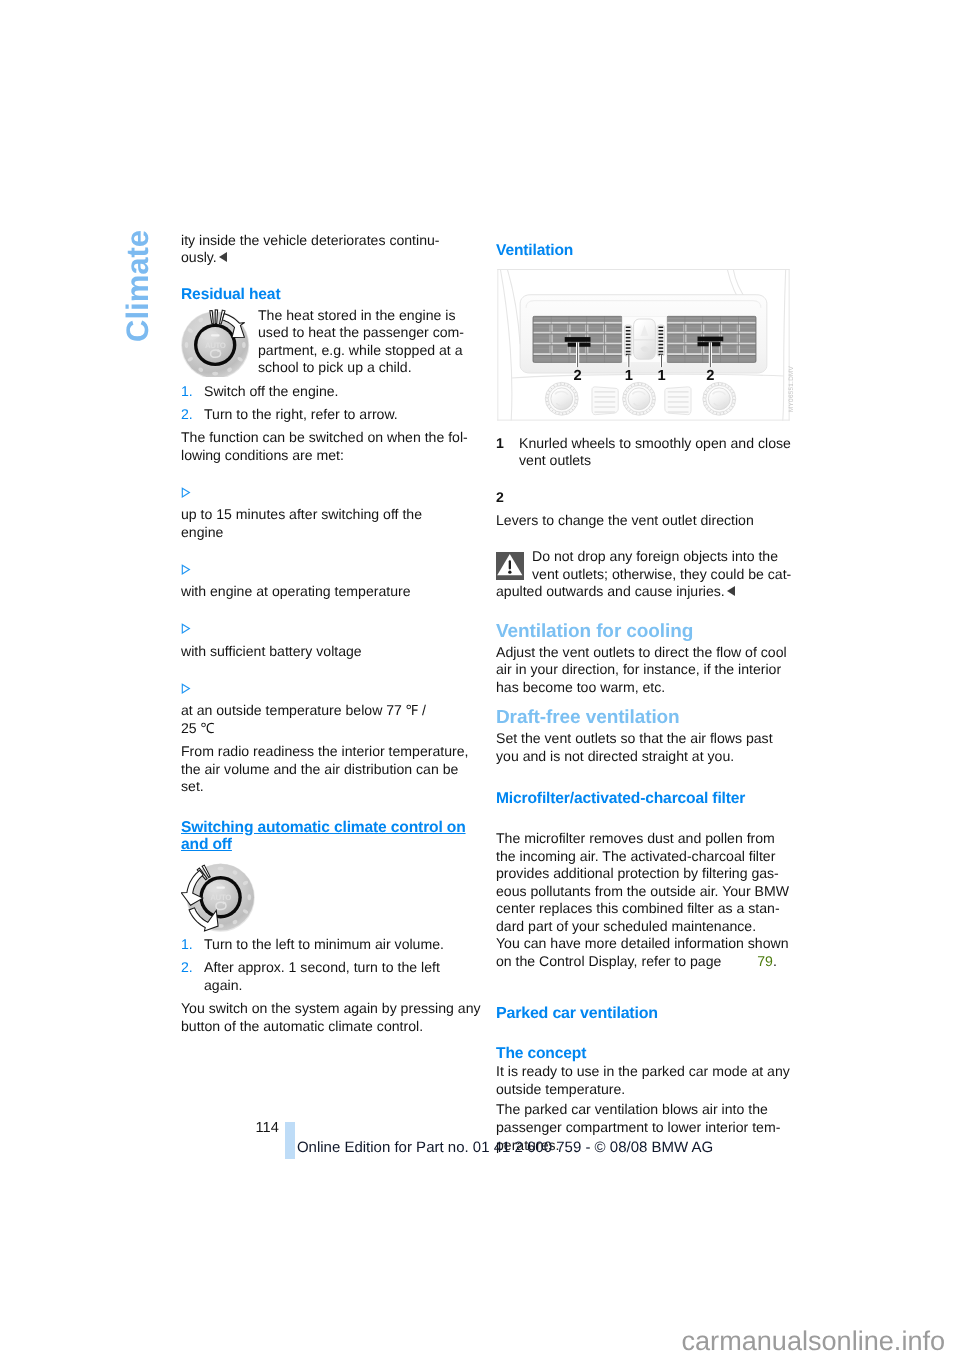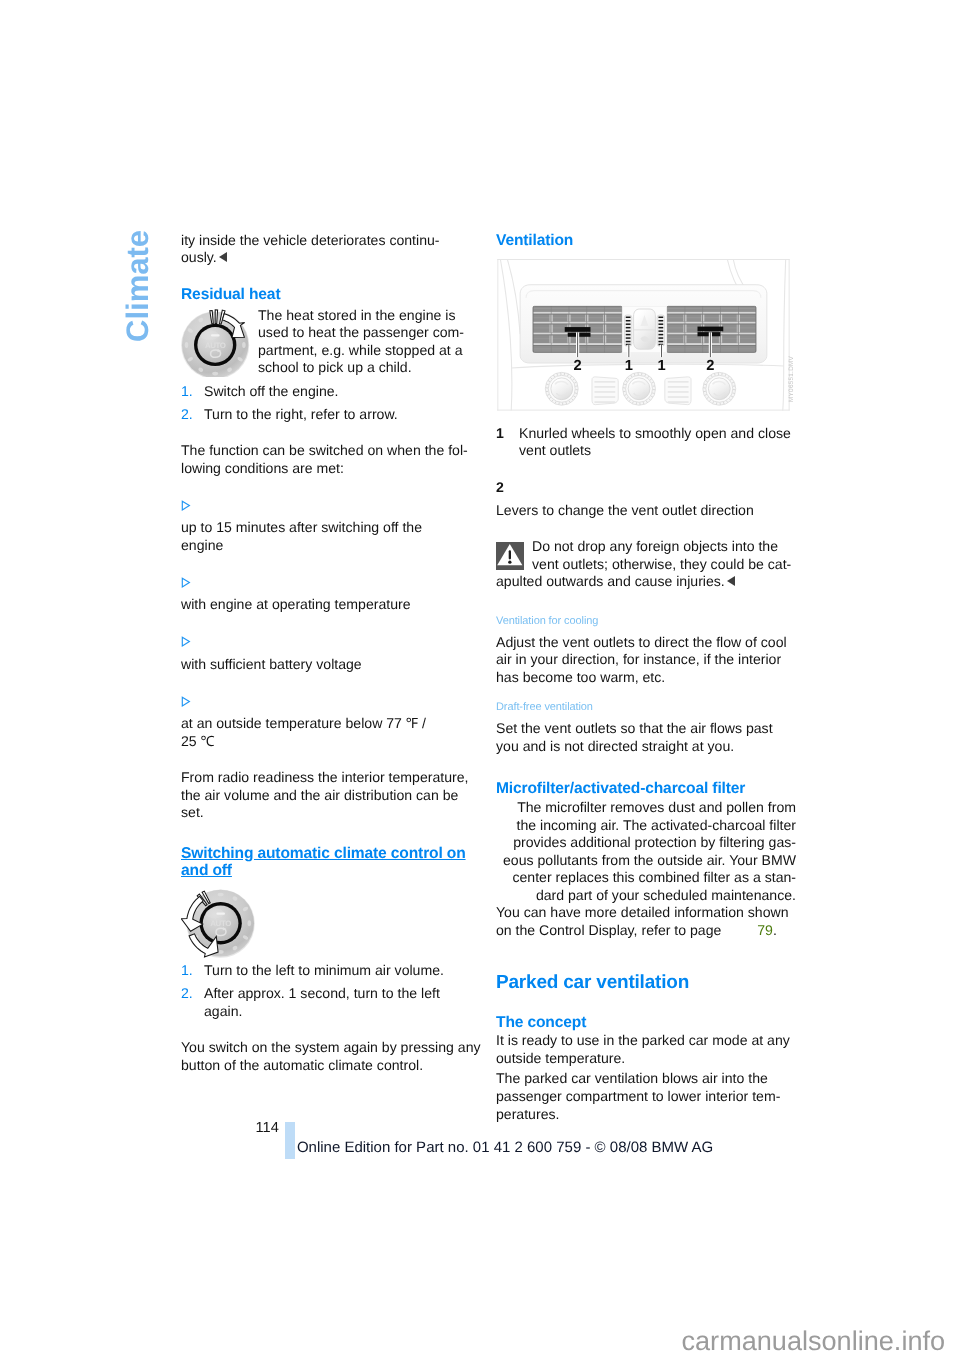--- a/index.html
+++ b/index.html
@@ -6,26 +6,26 @@
   html,body{margin:0;padding:0;background:#ffffff;}
   body{width:960px;height:1358px;font-family:"Liberation Sans",sans-serif;
        -webkit-font-smoothing:antialiased;text-rendering:geometricPrecision;}
   .page{position:absolute;left:0;top:0;width:960px;height:1358px;overflow:hidden;background:#ffffff;}
 
   .chaptertab{position:absolute;left:120px;top:230px;color:#7cbaf0;font-weight:bold;font-size:31px;
               writing-mode:vertical-rl;transform:rotate(180deg);white-space:nowrap;}
 
   .col{position:absolute;width:300px;font-size:14.1px;line-height:17.52px;color:#141414;}
   .colL{left:181px;top:231.7px;}
-  .colR{left:496px;top:232px;}
+  .colR{left:496px;top:242px;}
 
   .para{margin:0;white-space:pre;}
-  .h1{color:#0086f1;font-weight:bold;font-size:19px;line-height:24px;margin:0;letter-spacing:-0.2px;white-space:pre;}
+  .h1{color:#0086f1;font-weight:bold;font-size:16px;line-height:24px;margin:0;letter-spacing:-0.2px;white-space:pre;}
   .h2{color:#0086f1;font-weight:bold;font-size:15.6px;line-height:17.3px;margin:0;letter-spacing:-0.15px;white-space:pre;}
-  .h3{color:#7cc0f2;font-weight:normal;font-size:11px;line-height:17.3px;margin:0;letter-spacing:-0.1px;white-space:pre;}
+  .h3{color:#7cc0f2;font-weight:bold;font-size:19px;line-height:17.3px;margin:0;letter-spacing:-0.1px;white-space:pre;}
 
 
 
   .olrow{display:flex;margin:0;}
   .olnum{color:#0086f1;width:23px;flex:0 0 23px;}
   .olbody{flex:1;white-space:pre;}
 
   .ulrow{display:flex;margin:0;}
   .ulmark{width:23px;flex:0 0 23px;position:relative;}
   .ulmark svg{position:absolute;left:0px;top:3.2px;}
@@ -52,36 +52,36 @@
             transform:rotate(-90deg);transform-origin:0 0;letter-spacing:0.25px;white-space:nowrap;line-height:6.4px;}
   .warnicon{float:left;width:28px;height:28px;margin-right:8px;margin-top:3.6px;}
   .warnp{overflow:hidden;}
   .warnbody{white-space:pre;display:block;}
 
   .footer-num{position:absolute;left:255.5px;top:1119.8px;font-size:14.6px;color:#141414;}
   .footer-bar{position:absolute;left:285.2px;top:1121.9px;width:9.8px;height:37.6px;background:#bedcf7;}
   .footer-txt{position:absolute;left:296.9px;top:1139.3px;font-size:15px;color:#0f172a;}
   .wm{position:absolute;left:681.5px;top:1325px;font-size:27.1px;color:#9b9b9b;}
 
-  .gapPara{margin-top:19px;}
+  .gapPara{margin-top:6px;}
   .gapParaB{margin-top:0.8px;}
   .gapList{margin-top:19px;flex-direction:column;}
   .gapStep{margin-top:5.5px;}
   .gapFigA{margin-top:6.2px;}
   .gapFigB{margin-top:4.7px;}
   .gapFigC{margin-top:13.8px;}
   .gapH1{margin-top:31.8px;}
   .gapH2a{margin-top:19.0px;}
   .gapH2b{margin-top:19.0px;}
   .gapH2c{margin-top:24.5px;}
   .gapH2d{margin-top:23.0px;text-decoration:underline;}
   .gapH3a{margin-top:22.0px;}
   .gapH3b{margin-top:12.9px;}
   .afterH{margin-top:3.8px;}
-  .afterH2{margin-top:2px;text-align:right;}
+  .afterH2{margin-top:23px;}
   .afterH2b{margin-top:3.3px;}
 </style>
 </head>
 <body>
 
 <div class="page">
 
   <div class="chaptertab">Climate</div>
 
   <div class="col colL">

